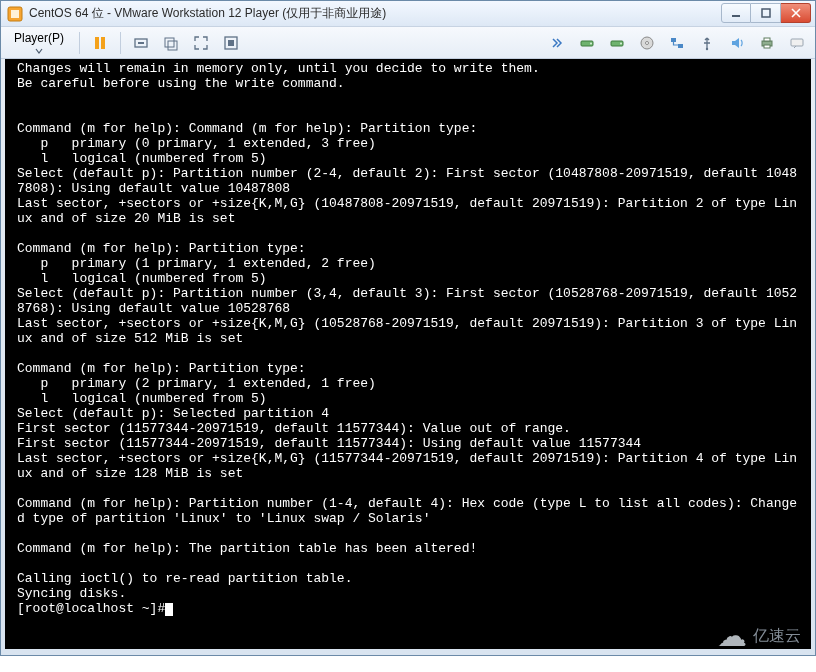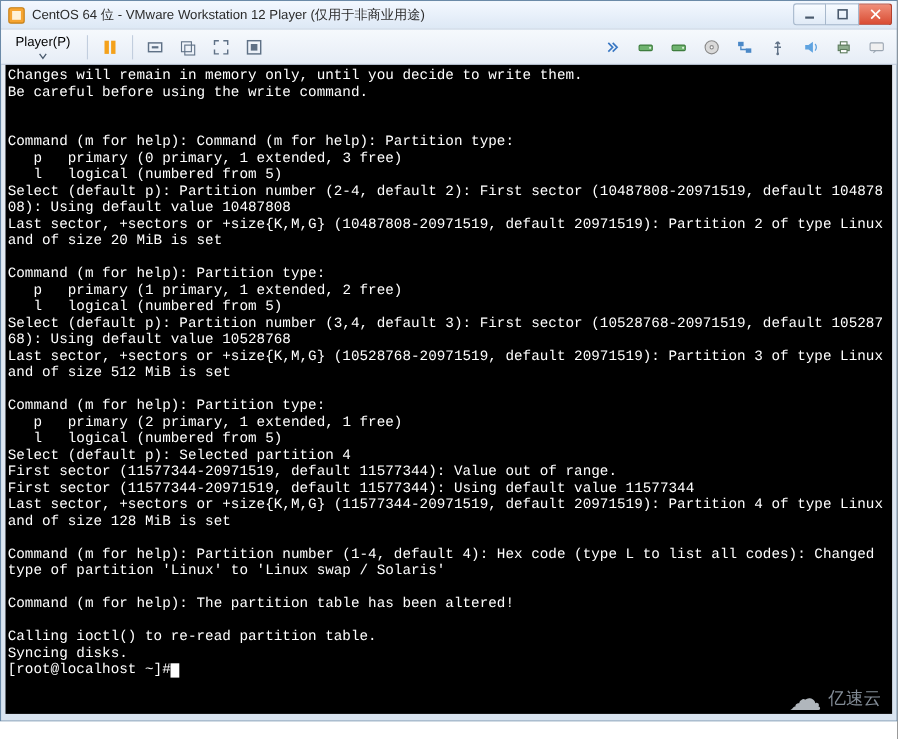--- a/index.html
+++ b/index.html
@@ -77,21 +77,21 @@
   .toolbar .flex { flex:1; }
 
   
   .terminal {
     margin: 0 4px 4px 4px;
     background: #000;
     color: #fff;
     font-family: Consolas, "Courier New", monospace;
     font-size: 13px;
     line-height: 15px;
-    padding: 2px 2px;
+    padding: 2px 12px;
     min-height: 590px;
     white-space: pre-wrap;
     word-break: break-all;
     position: relative;
   }
 
   .cursor {
     display:inline-block;
     width: 8px; height: 13px;
     background: #fff;

